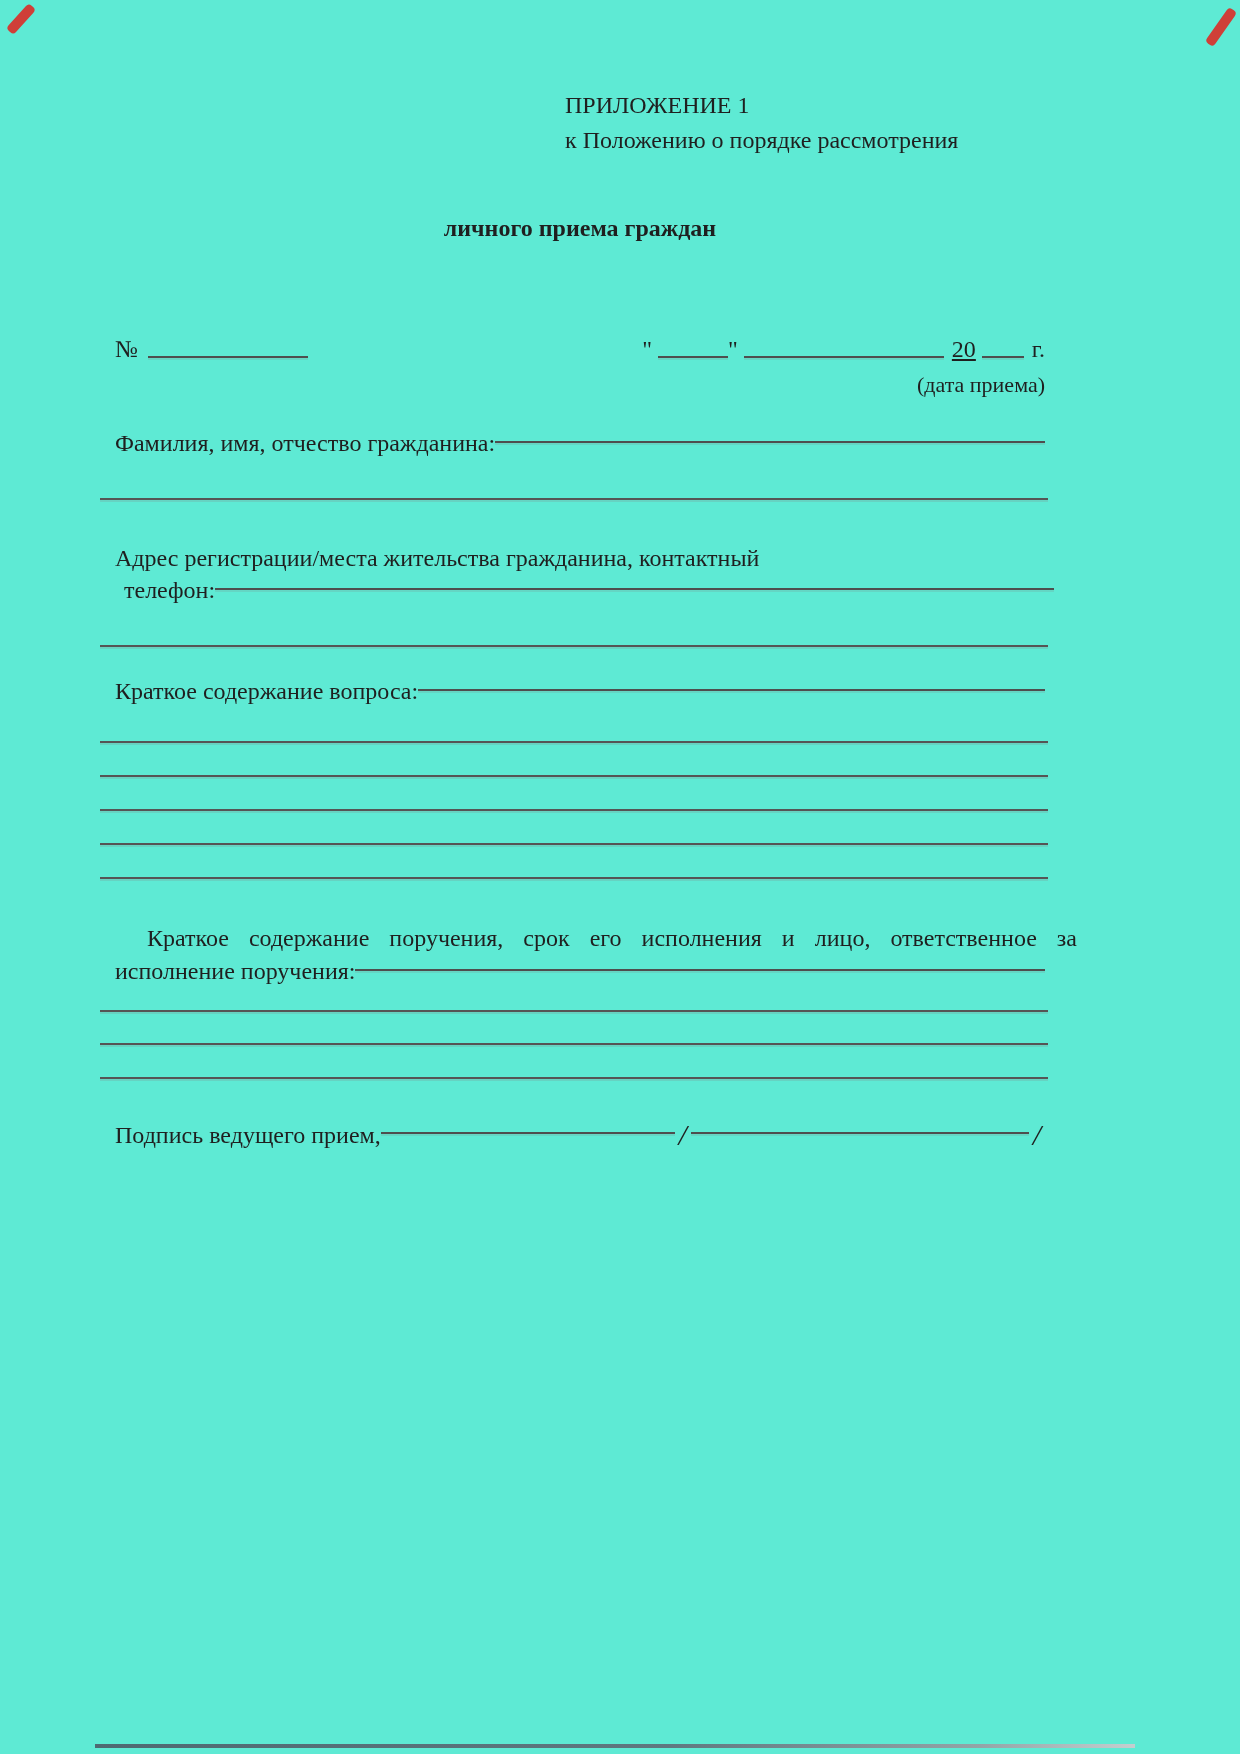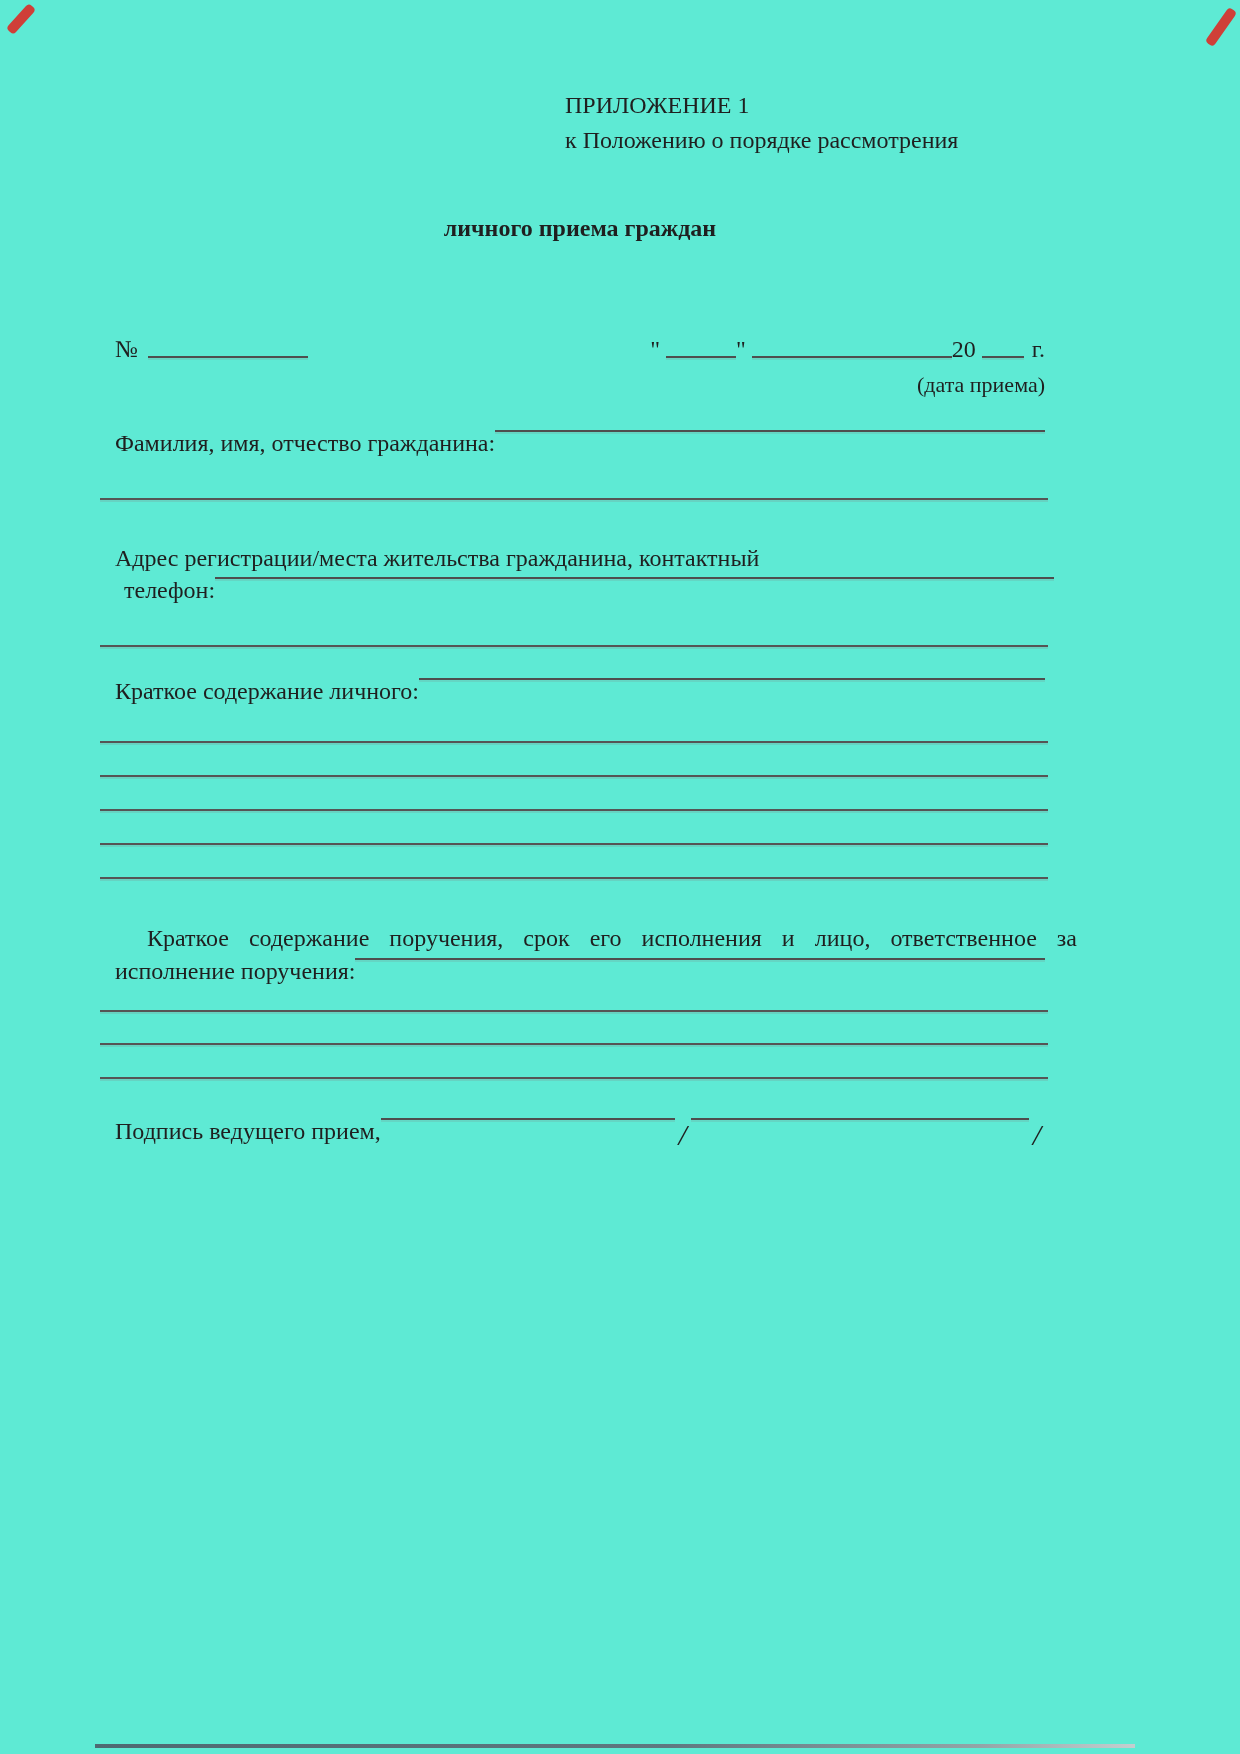--- a/index.html
+++ b/index.html
@@ -35,21 +35,21 @@
   .u160 { width: 160px; margin-left: 10px; }
   .u70  { width: 70px;  margin-left: 6px; }
   .u200 { width: 200px; margin-left: 6px; }
   .u42  { width: 42px;  margin-left: 6px; }
   .date-caption { top: 372px; right: 195px; font-size: 22px; }
 
   
   .labelrow {
     position: absolute;
     left: 115px; width: 930px;
-    display: flex; align-items: flex-start;
+    display: flex; align-items: center;
   }
   .labelrow .lbl { white-space: nowrap; }
   .fill { flex: 1; border-bottom: 2px solid #4e4e4e; margin-bottom: 4px; box-shadow: 0 2px 0 rgba(130,130,130,0.18); }
 
   
   .blank {
     position: absolute;
     left: 100px; width: 948px; height: 0;
     border-bottom: 2px solid #555555;
     box-shadow: 0 2px 0 rgba(130,130,130,0.22);
@@ -91,41 +91,41 @@
   </div>
 
   <div class="abs numrow">
     <span>№</span>
     <span class="uline u160"></span>
     <span class="spacer"></span>
     <span>"</span>
     <span class="uline u70"></span>
     <span>"</span>
     <span class="uline u200"></span>
-    <span style="margin-left:0;">20</span>
+    <span style="margin-left:8px;text-decoration:underline;">20</span>
     <span class="uline u42"></span>
     <span style="margin-left:8px;">г.</span>
   </div>
   <div class="abs date-caption">(дата приема)</div>
 
   <div class="labelrow" style="top:430px;">
     <span class="lbl">Фамилия, имя, отчество гражданина:</span>
     <span class="fill"></span>
   </div>
   <div class="blank" style="top:498px;"></div>
 
   <div class="abs" style="left:115px; top:540px; line-height:37px;">Адрес регистрации/места жительства гражданина, контактный</div>
   <div class="labelrow" style="top:577px;margin-left:9px;">
     <span class="lbl">телефон:</span>
     <span class="fill"></span>
   </div>
   <div class="blank" style="top:645px;"></div>
 
   <div class="labelrow" style="top:678px;">
-    <span class="lbl">Краткое содержание личного:</span>
+    <span class="lbl">Краткое содержание вопроса:</span>
     <span class="fill"></span>
   </div>
   <div class="blank" style="top:741px;"></div>
   <div class="blank" style="top:775px;"></div>
   <div class="blank" style="top:809px;"></div>
   <div class="blank" style="top:843px;"></div>
   <div class="blank" style="top:877px;"></div>
 
   <div class="abs para justify-line">Краткое содержание поручения, срок его исполнения и лицо, ответственное за</div>
   <div class="labelrow" style="top:958px;">

